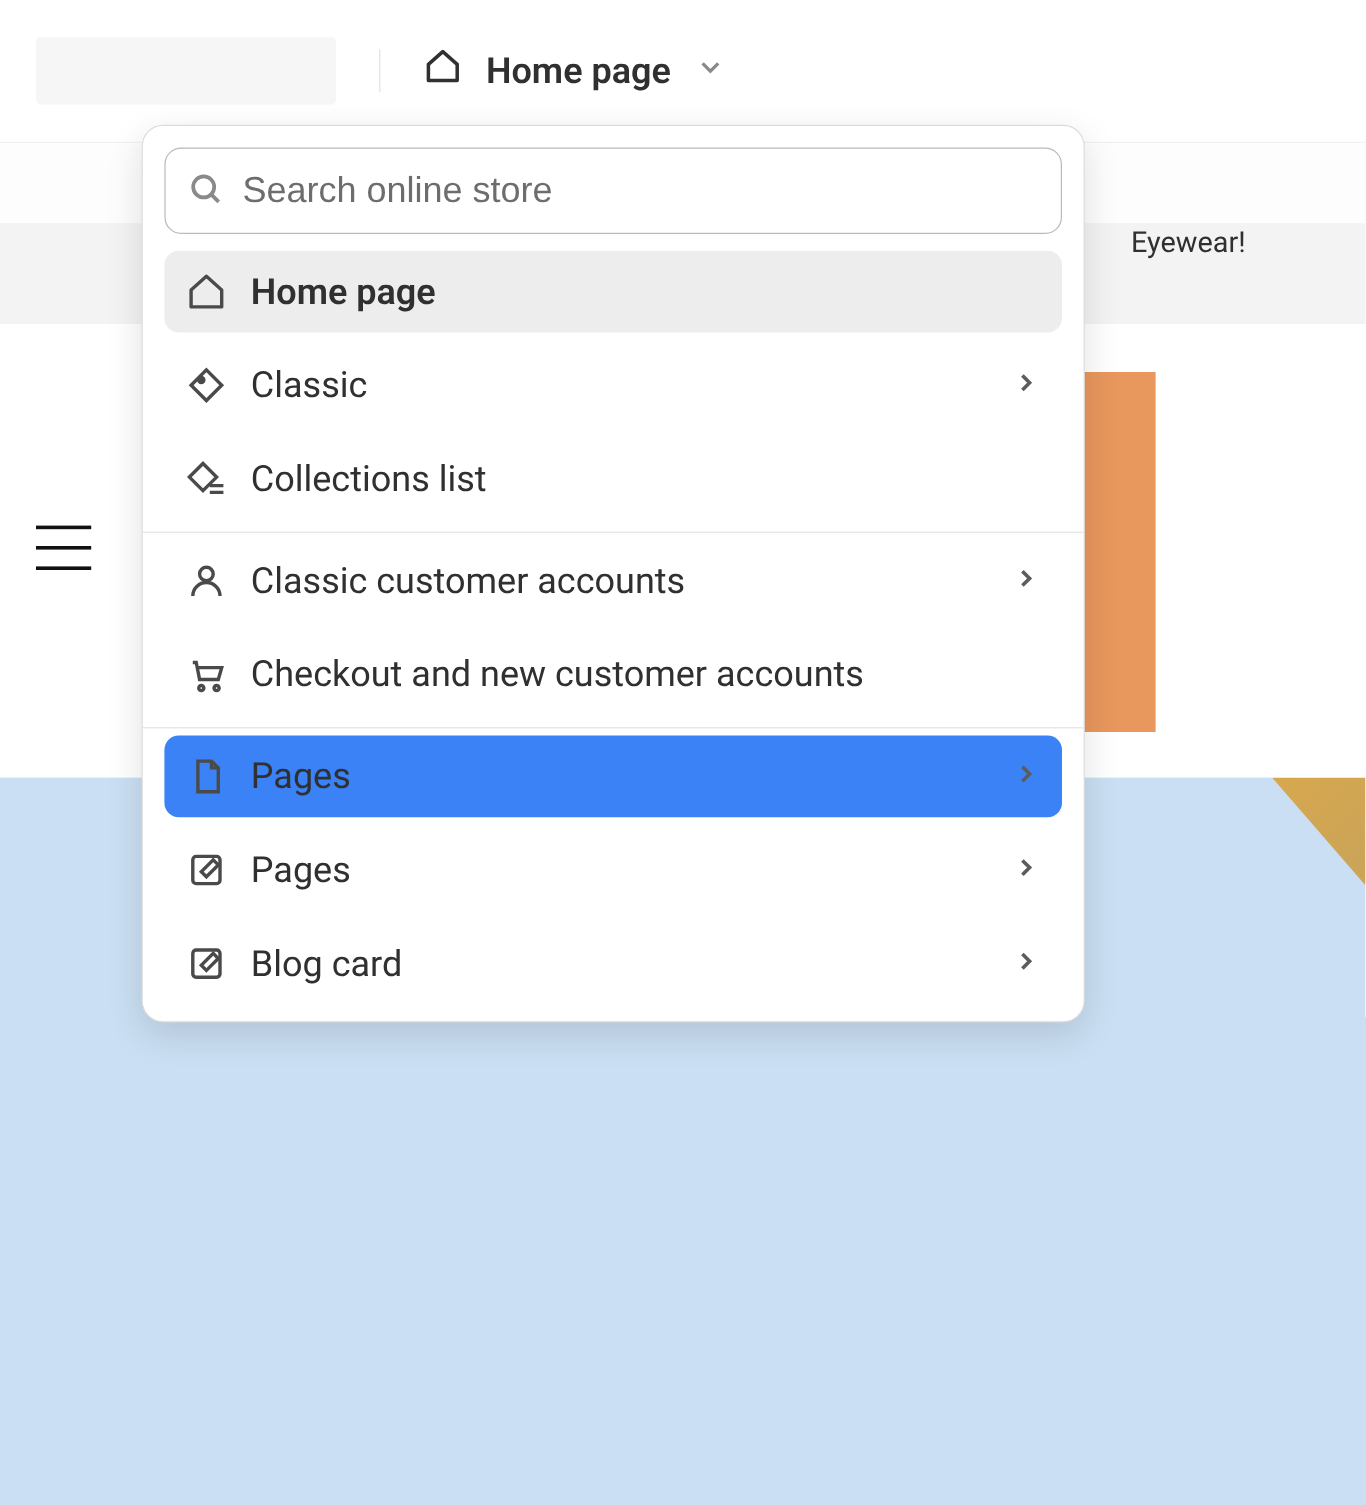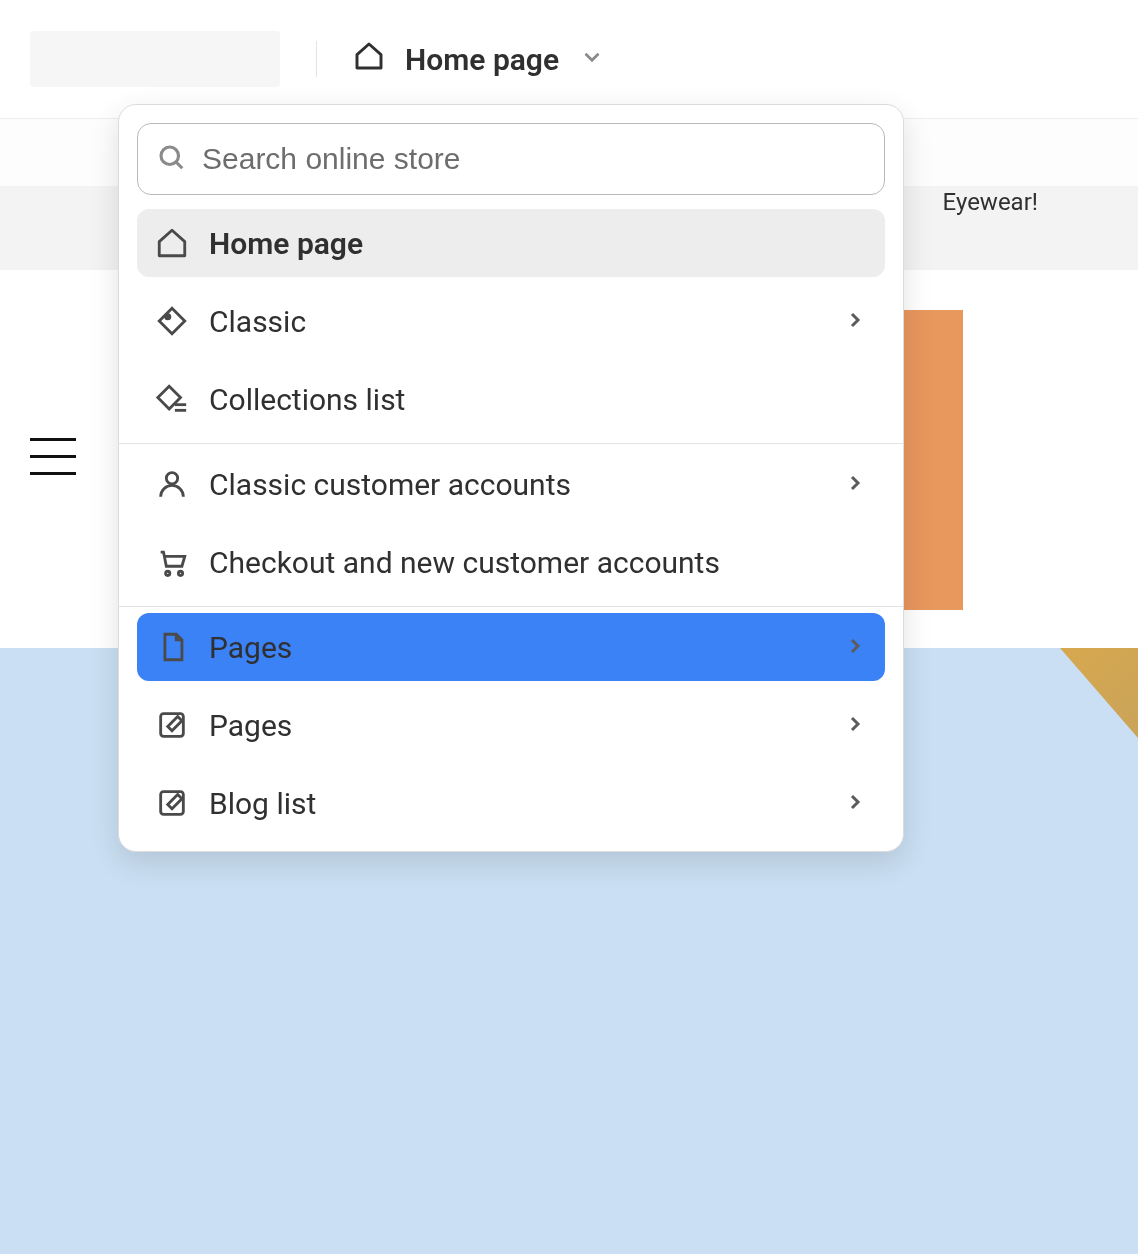--- a/index.html
+++ b/index.html
@@ -263,21 +263,21 @@
       </span>
     </div>
 
     <div class="mi">
       <span class="icon-slot">
         <svg viewBox="0 0 24 24" fill="none" stroke="currentColor" stroke-width="2">
             <rect x="4" y="4" width="16" height="16" rx="2"></rect>
             <path d="M12 16 L19 9 L16 6 L9 13 Z"></path>
           </svg>
       </span>
-      <span>Blog list</span>
+      <span>Blog card</span>
       <span class="chev-r">
         <svg viewBox="0 0 24 24" fill="none" stroke="currentColor" stroke-width="3">
             <polyline points="9 6 15 12 9 18"></polyline>
           </svg>
       </span>
     </div>
   </div>
 </div>
 
 </body></html>

